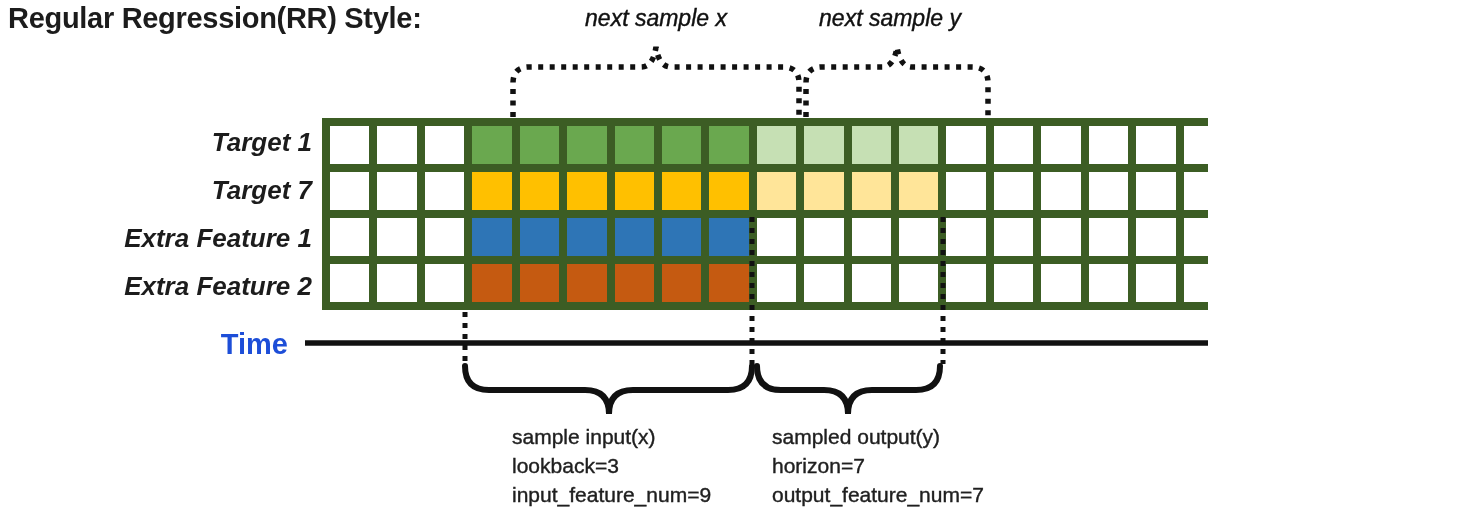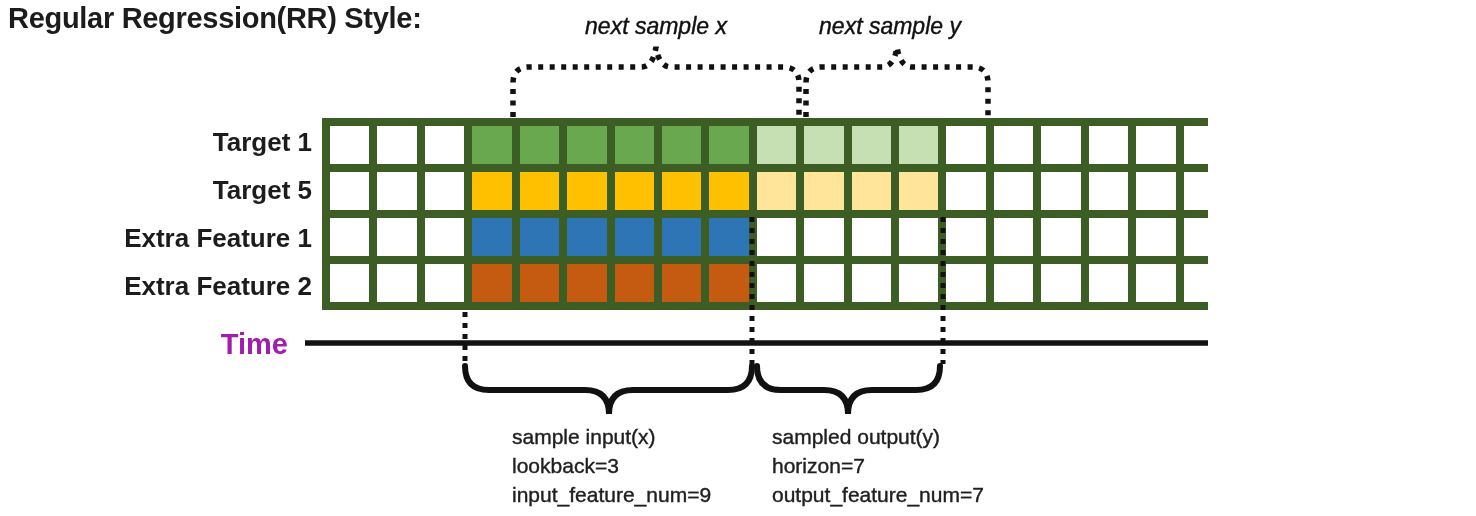--- a/index.html
+++ b/index.html
@@ -7,60 +7,60 @@
     position:relative;width:1208px;height:516px;background:#ffffff;
     font-family:"Liberation Sans","DejaVu Sans",sans-serif;overflow:hidden;
   }
   .title{
     position:absolute;left:8px;top:2px;margin:0;
     font-size:29px;font-weight:bold;color:#1c1c1c;letter-spacing:-0.3px;
   }
   .next-label{
     position:absolute;top:5px;transform:translateX(-50%);
     font-size:23px;font-style:italic;color:#111;
-    -webkit-text-stroke:0.4px #111;white-space:nowrap;margin-top:8px;
+    -webkit-text-stroke:0.4px #111;white-space:nowrap;
   }
   .next-label.x{left:656px;}
   .next-label.y{left:890px;text-align:center;}
-  .row-labels{position:absolute;left:0;top:118px;width:312px;}
+  .row-labels{position:absolute;left:0;top:118px;width:312px;font-style:italic;}
   .row-labels div{
     height:48px;line-height:48px;text-align:right;
     font-size:26px;font-weight:bold;color:#1c1c1c;white-space:nowrap;
   }
   .grid{
     position:absolute;left:322px;top:118px;width:1146px;height:192px;
     display:grid;grid-template-rows:repeat(4,1fr);
     gap:8px;padding:8px;box-sizing:border-box;
   }
   .cell{min-width:0;min-height:0;}
   svg.deco{position:absolute;left:0;top:0;pointer-events:none;}
   .time-label{
     position:absolute;left:178px;top:328px;width:110px;text-align:right;
-    font-size:29px;font-weight:bold;color:#a21caf;
+    font-size:29px;font-weight:bold;color:#1d4ed8;
   }
   .annotation{
     position:absolute;top:422px;font-size:21px;line-height:29px;color:#1f1f1f;
     -webkit-text-stroke:0.4px #1f1f1f;white-space:nowrap;
   }
   .annotation.input{left:512px;}
   .annotation.output{left:772px;}
 </style>
 </head>
 <body>
 
 <div class="canvas">
 
   <h1 class="title">Regular Regression(RR) Style:</h1>
 
   <div class="next-label x">next sample x</div>
   <div class="next-label y">next sample y</div>
 
   <div class="row-labels">
     <div>Target 1</div>
-    <div>Target 5</div>
+    <div>Target 7</div>
     <div>Extra Feature 1</div>
     <div>Extra Feature 2</div>
   </div>
 
   <div class="grid" id="cell-grid" style="grid-template-columns: repeat(24, 1fr); background: rgb(60, 93, 36);">
       <div class="cell" style="background: rgb(255, 255, 255);"></div>
       <div class="cell" style="background: rgb(255, 255, 255);"></div>
       <div class="cell" style="background: rgb(255, 255, 255);"></div>
       <div class="cell" style="background: rgb(106, 168, 79);"></div>
       <div class="cell" style="background: rgb(106, 168, 79);"></div>

